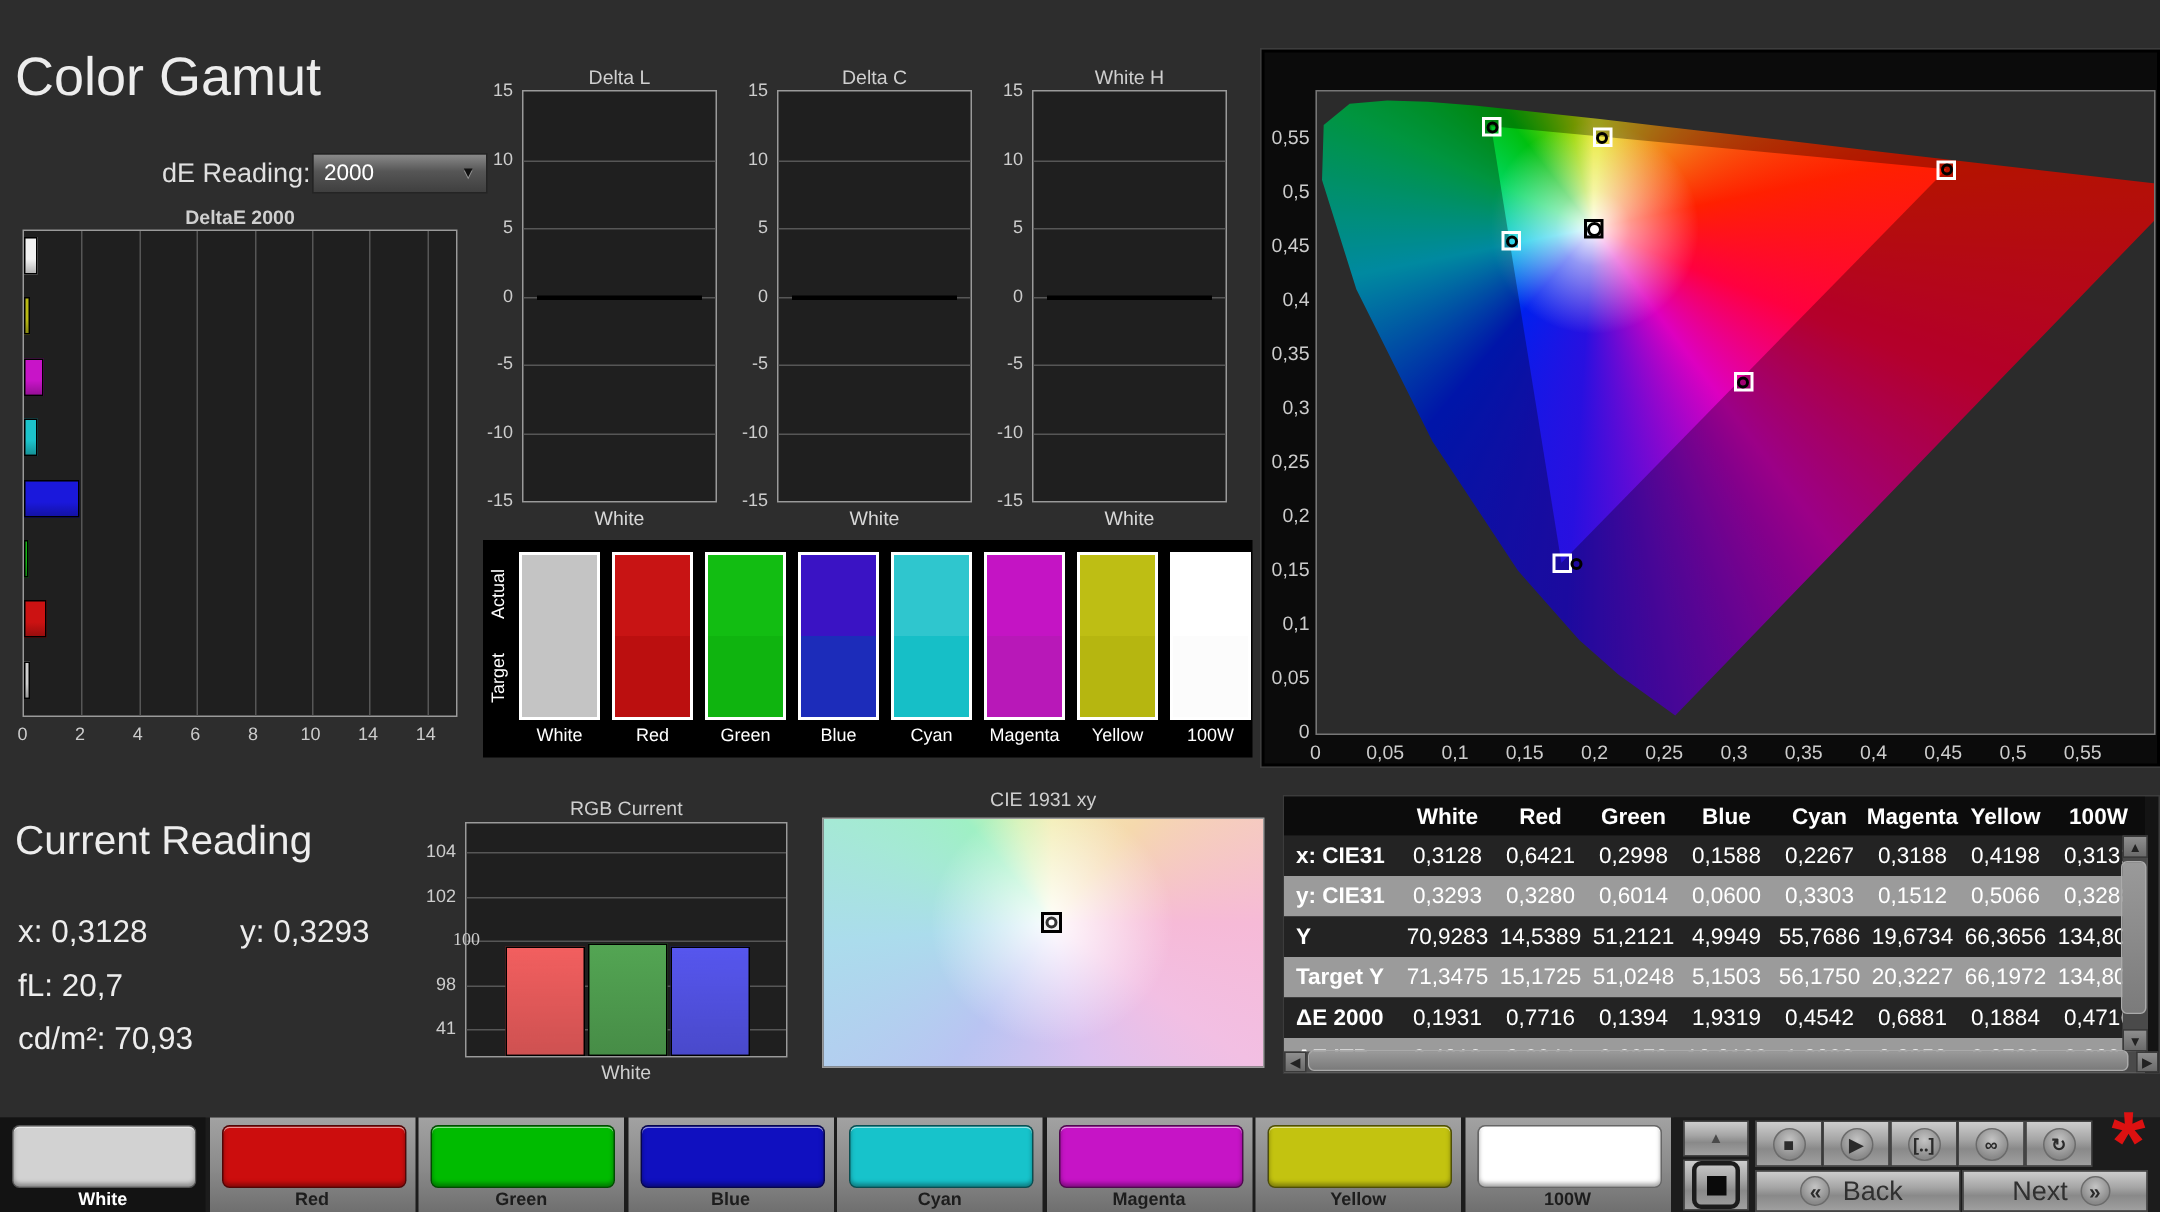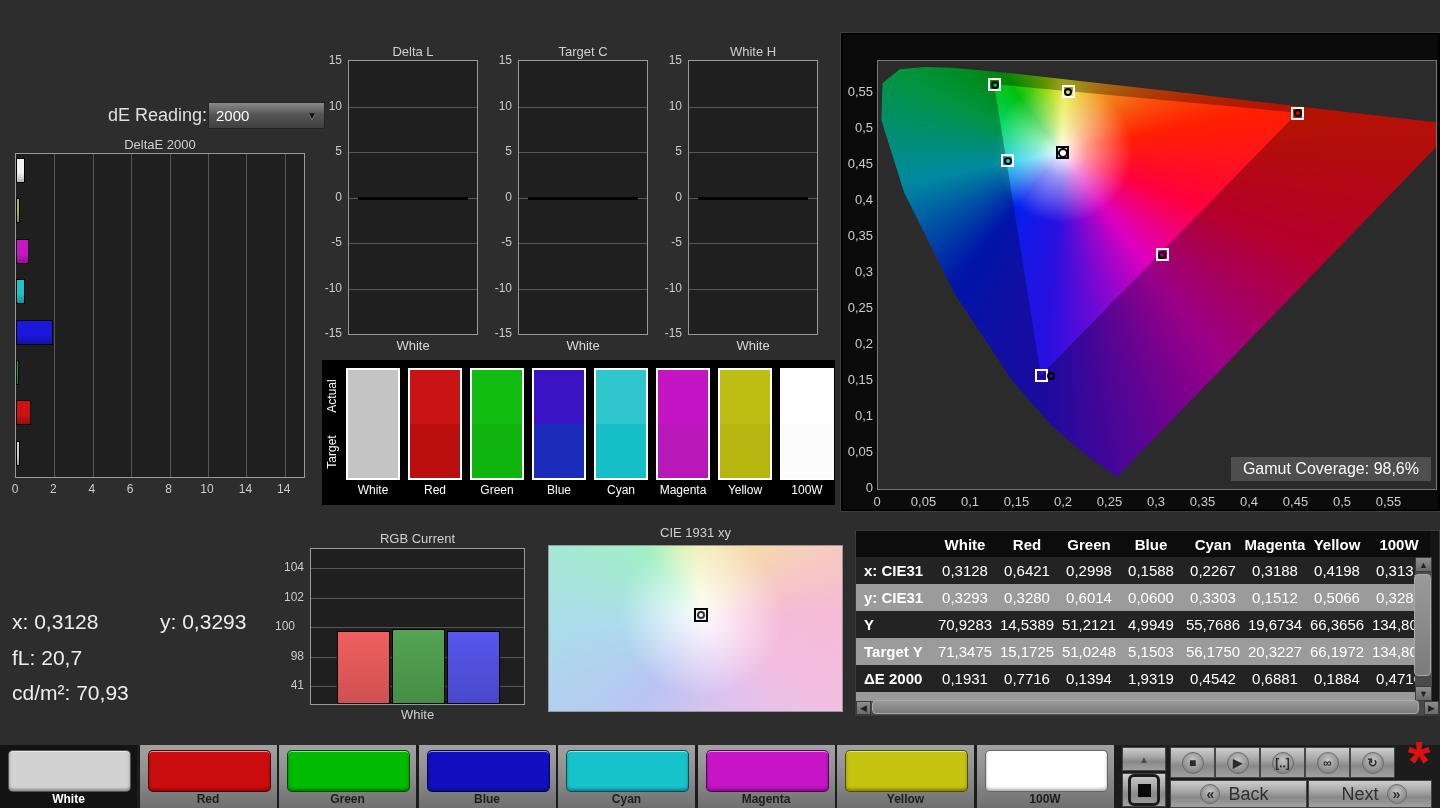--- a/index.html
+++ b/index.html
@@ -17,21 +17,21 @@
   
   .chart-title{font-size:13px;color:#cfcfcf;text-align:center;}
   .plot{background:#1f1f1f;border:1px solid #9a9a9a;box-sizing:border-box;}
   .gridline-v{position:absolute;top:0;bottom:0;width:1px;background:#565656;}
   .gridline-h{position:absolute;left:0;right:0;height:1px;background:#565656;}
   .tick{position:absolute;font-size:12px;color:#cccccc;}
   .hbar{position:absolute;border:1px solid #000;box-sizing:border-box;}
   .zero-line{position:absolute;left:7%;width:86%;height:3px;background:#000;}
   .cat-label{position:absolute;font-size:13px;color:#d8d8d8;text-align:center;}
   
-  #deltae-title{left:15px;top:137px;width:290px;}
+  #deltae-title{left:15px;top:137px;width:290px;font-weight:bold;}
   #deltae-plot{left:15px;top:153px;width:290px;height:325px;}
   #deltae-xticks{left:15px;top:482px;width:290px;height:16px;}
   
   #strip{left:322px;top:360px;width:513px;height:145px;background:#000;}
   .strip-rot{position:absolute;left:2px;width:16px;color:#fff;font-size:12px;display:flex;align-items:center;justify-content:center;}
   .strip-rot span{transform:rotate(-90deg);white-space:nowrap;}
   .strip-item{position:absolute;top:8px;width:54px;}
   .strip-swatch{width:54px;height:112px;border:2px solid #fff;box-sizing:border-box;}
   .strip-swatch .half{width:100%;height:50%;}
   .strip-label{width:100%;text-align:center;font-size:12px;color:#fff;margin-top:3px;}
@@ -96,20 +96,21 @@
   .navtxt{font-size:18px;color:#303030;margin:4px 8px;}
   #pattern-btn .sq{width:26px;height:26px;border:3px solid #1c1c1c;border-radius:6px;display:flex;align-items:center;justify-content:center;}
   #pattern-btn .sq .in{width:13px;height:13px;background:#0a0a0a;}
   #asterisk{left:282px;top:-6px;width:42px;height:40px;text-align:center;font-size:58px;font-weight:bold;color:#dd1111;line-height:46px;cursor:pointer;}
 </style>
 </head>
 <body>
 
 <div id="stage">
 
+  <div class="abs" id="page-title">Color Gamut</div>
 
   <div class="abs" id="de-formula-label">dE Reading:</div>
   <div class="abs" id="de-dropdown">
     <span class="val">2000</span>
     <span class="arr">▼</span>
   </div>
 
   <div class="abs chart-title" id="deltae-title">DeltaE 2000</div>
   <div class="abs plot" id="deltae-plot">
       <div class="gridline-v" style="left:13.333333333333334%;"></div>
@@ -150,21 +151,21 @@
         <div class="zero-line" style="top:135.5px;"></div>
       </div>
       <div class="tick" style="left:314px;top:53px;width:28px;text-align:right;">15</div>
       <div class="tick" style="left:314px;top:98.5px;width:28px;text-align:right;">10</div>
       <div class="tick" style="left:314px;top:144px;width:28px;text-align:right;">5</div>
       <div class="tick" style="left:314px;top:189.5px;width:28px;text-align:right;">0</div>
       <div class="tick" style="left:314px;top:235px;width:28px;text-align:right;">-5</div>
       <div class="tick" style="left:314px;top:280.5px;width:28px;text-align:right;">-10</div>
       <div class="tick" style="left:314px;top:326px;width:28px;text-align:right;">-15</div>
       <div class="abs cat-label" style="left:348px;top:338px;width:130px;">White</div>
-      <div class="abs chart-title" style="left:518px;top:44px;width:130px;">Target C</div>
+      <div class="abs chart-title" style="left:518px;top:44px;width:130px;">Delta C</div>
       <div class="abs plot" style="left:518px;top:60px;width:130px;height:275px;">
         <div class="gridline-h" style="top:16.666666666666664%;"></div>
         <div class="gridline-h" style="top:33.33333333333333%;"></div>
         <div class="gridline-h" style="top:50%;"></div>
         <div class="gridline-h" style="top:66.66666666666666%;"></div>
         <div class="gridline-h" style="top:83.33333333333334%;"></div>
         <div class="zero-line" style="top:135.5px;"></div>
       </div>
       <div class="tick" style="left:484px;top:53px;width:28px;text-align:right;">15</div>
       <div class="tick" style="left:484px;top:98.5px;width:28px;text-align:right;">10</div>
@@ -280,24 +281,20 @@
           <div class="marker white-point" style="left:178.14000000000001px;top:85.35462184873946px;">
             <div class="dot"></div>
           </div>
           <div class="marker" style="left:277.65px;top:187.49915966386553px;">
             <div class="dot"></div>
           </div>
           <div class="marker" style="left:156.75px;top:308.346218487395px;">
             <div class="dot" style="left: calc(50% + 10px);"></div>
           </div>
         </div>
-      <div id="coverage">
-        <span>Gamut Coverage:</span>
-        <span>98,6%</span>
-      </div>
     </div>
     <div id="cie76-xticks">
         <div class="tick" style="left:34px;top:459px;transform:translateX(-50%);font-size:13px;">0</div>
         <div class="tick" style="left:80.5px;top:459px;transform:translateX(-50%);font-size:13px;">0,05</div>
         <div class="tick" style="left:127.00000000000001px;top:459px;transform:translateX(-50%);font-size:13px;">0,1</div>
         <div class="tick" style="left:173.5px;top:459px;transform:translateX(-50%);font-size:13px;">0,15</div>
         <div class="tick" style="left:220.00000000000003px;top:459px;transform:translateX(-50%);font-size:13px;">0,2</div>
         <div class="tick" style="left:266.5px;top:459px;transform:translateX(-50%);font-size:13px;">0,25</div>
         <div class="tick" style="left:313px;top:459px;transform:translateX(-50%);font-size:13px;">0,3</div>
         <div class="tick" style="left:359.5px;top:459px;transform:translateX(-50%);font-size:13px;">0,35</div>
@@ -315,20 +312,21 @@
         <div class="tick" style="left:0px;top:265.16806722689074px;width:30px;text-align:right;font-size:13px;">0,25</div>
         <div class="tick" style="left:0px;top:229.2016806722689px;width:30px;text-align:right;font-size:13px;">0,3</div>
         <div class="tick" style="left:0px;top:193.23529411764704px;width:30px;text-align:right;font-size:13px;">0,35</div>
         <div class="tick" style="left:0px;top:157.26890756302518px;width:30px;text-align:right;font-size:13px;">0,4</div>
         <div class="tick" style="left:0px;top:121.30252100840332px;width:30px;text-align:right;font-size:13px;">0,45</div>
         <div class="tick" style="left:0px;top:85.33613445378151px;width:30px;text-align:right;font-size:13px;">0,5</div>
         <div class="tick" style="left:0px;top:49.3697478991596px;width:30px;text-align:right;font-size:13px;">0,55</div>
       </div>
   </div>
 
+  <div class="abs" id="cr-title">Current Reading</div>
   <div class="abs cr-val" style="left:12px;top:610px;">
     <span>x:</span> <span>0,3128</span></div>
   <div class="abs cr-val" style="left:160px;top:610px;">
     <span>y:</span> <span>0,3293</span></div>
   <div class="abs cr-val" style="left:12px;top:646px;">
     <span>fL:</span> <span>20,7</span></div>
   <div class="abs cr-val" style="left:12px;top:681px;">
     <span>cd/m²:</span> <span>70,93</span></div>
 
   <div class="abs chart-title" id="rgb-title">RGB Current</div>
@@ -339,21 +337,21 @@
       <div class="gridline-h" style="top:69.5238095238095%;"></div>
       <div class="gridline-h" style="top:88.57142857142854%;"></div>
       <div class="rgb-bar" style="left:26px;width:53px;height:47.14285714285717%;background:linear-gradient(180deg,#f25f5f, rgba(0,0,0,.15)), #f25f5f;background-color:#f25f5f;"></div>
       <div class="rgb-bar" style="left:81px;width:53px;height:48.09523809523807%;background:linear-gradient(180deg,#53a553, rgba(0,0,0,.15)), #53a553;background-color:#53a553;"></div>
       <div class="rgb-bar" style="left:136px;width:53px;height:47.14285714285717%;background:linear-gradient(180deg,#5656ee, rgba(0,0,0,.15)), #5656ee;background-color:#5656ee;"></div>
     </div>
   <div class="abs chart-title" id="rgb-cat">White</div>
   <div id="rgb-yticks">
       <div class="abs tick" style="left:272px;top:560.1904761904761px;width:32px;text-align:right;">104</div>
       <div class="abs tick" style="left:272px;top:589.7142857142857px;width:32px;text-align:right;">102</div>
-      <div class="abs tick" style="left:275px;top:619.2380952380952px;width:32px;">100</div>
+      <div class="abs tick" style="left:288px;top:619.2380952380952px;width:32px;text-align:right;font-family:Liberation Serif, serif;">100</div>
       <div class="abs tick" style="left:272px;top:648.7619047619047px;width:32px;text-align:right;">98</div>
       <div class="abs tick" style="left:272px;top:678.2857142857142px;width:32px;text-align:right;">41</div>
     </div>
 
   <div class="abs chart-title" id="cie31-title">CIE 1931 xy</div>
   <div class="abs" id="cie31-field">
     <div id="cie31-marker" style="left: calc(52% - 7px); top: calc(42% - 7px);">
         <div class="dot"></div>
       </div>
   </div>

